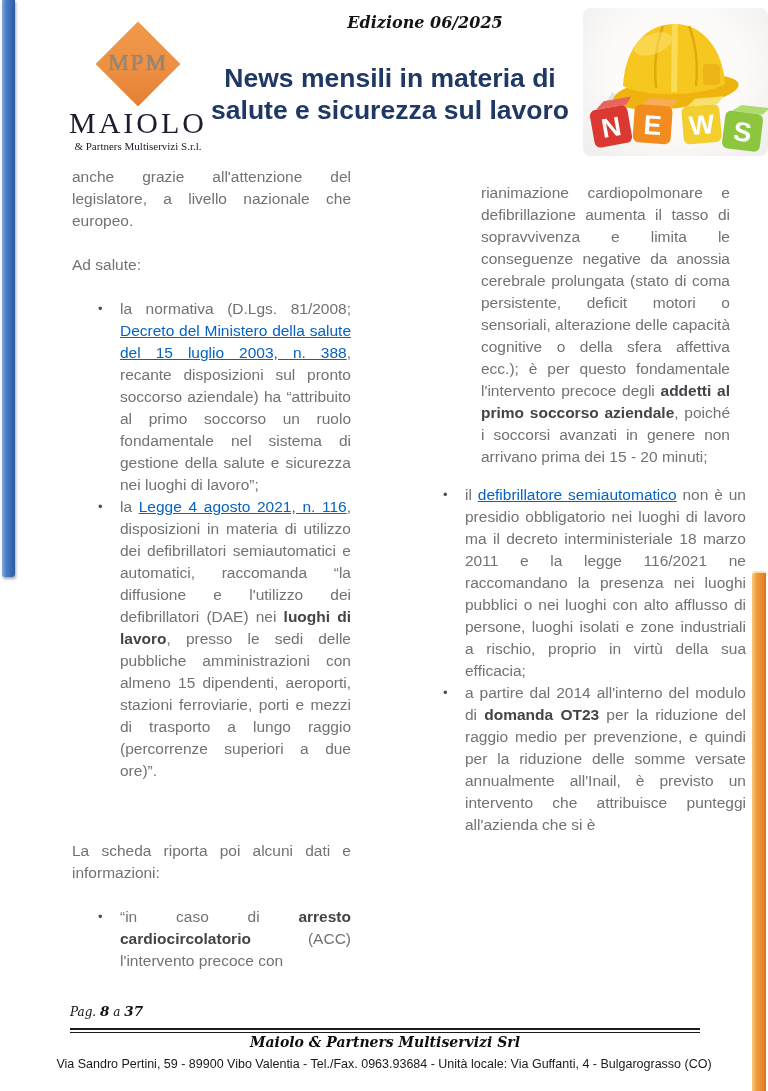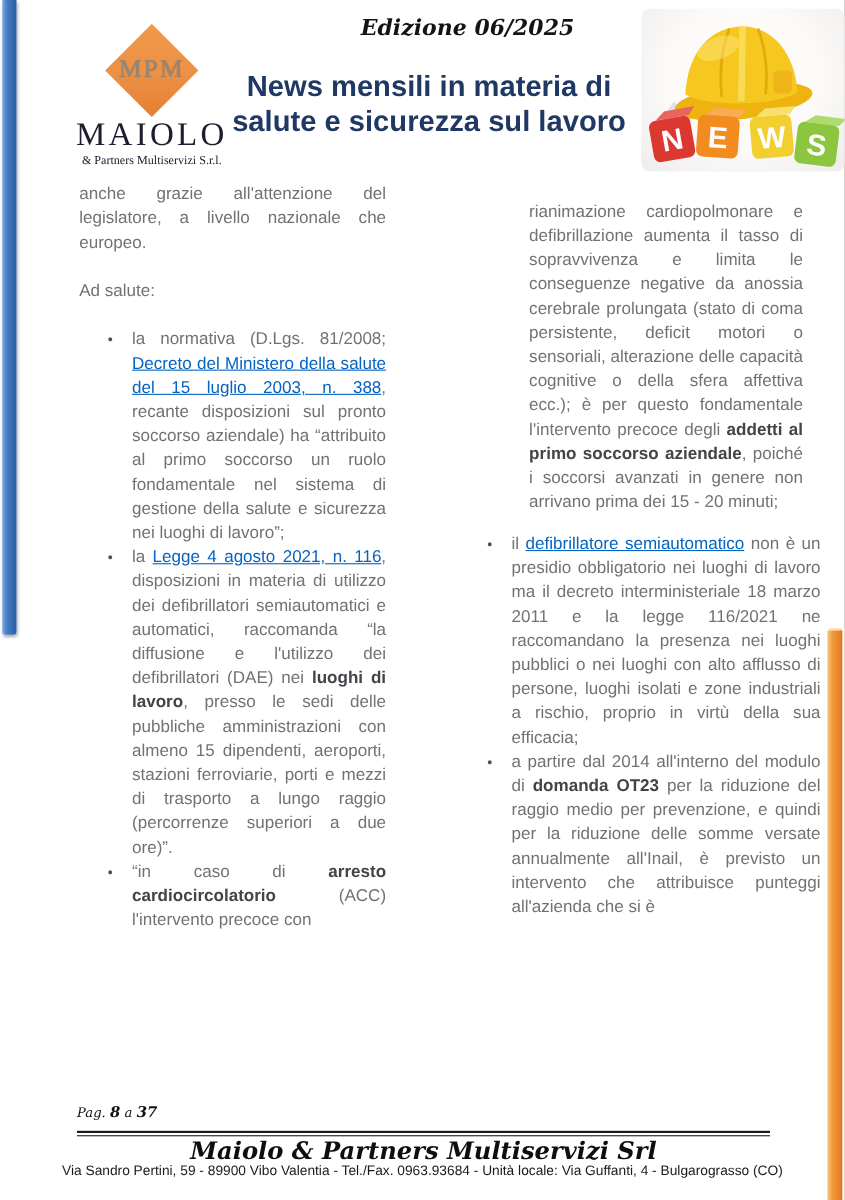--- a/index.html
+++ b/index.html
@@ -20,21 +20,21 @@
     position:absolute; right:2px; top:571px; width:14px; height:520px;
     background:linear-gradient(90deg,#fbc97e 0%, #f09a3e 35%, #e8822a 80%, #d8751e 100%);
     border-top-left-radius:4px; border-top-right-radius:2px;
     border-top:2px solid #fbe0ae;
   }
 
   
   .edition {
     position:absolute; left:320px; top:13px; width:210px; text-align:center;
     font-family:"DejaVu Serif", serif; font-style:italic; font-weight:bold;
-    font-size:20px; color:#141414;
+    font-size:16px; color:#141414;
   }
   .logo-wrap { position:absolute; left:58px; top:20px; width:160px; text-align:center; }
   .diamond-box { position:relative; width:100%; height:88px; }
   .diamond {
     position:absolute; left:50%; top:44px; width:60px; height:60px;
     transform:translate(-50%,-50%) rotate(45deg);
     background:linear-gradient(135deg,#F09A4B 0%, #ED9044 55%, #E57F33 100%);
   }
   .monogram {
     position:absolute; left:0; top:30px; width:100%; text-align:center;
@@ -85,21 +85,21 @@
     font-family:"DejaVu Serif", serif; font-style:italic; font-size:12px; color:#101010;
   }
   .footer-page .num { font-weight:bold; font-size:13.5px; }
   .footer-rule {
     position:absolute; top:1028px; left:70px; width:630px; height:2px;
     border-top:2px solid #1b1b1b; border-bottom:1px solid #1b1b1b;
   }
   .footer-company {
     position:absolute; top:1034px; left:70px; width:630px; text-align:center;
     font-family:"DejaVu Serif", serif; font-style:italic; font-weight:bold;
-    font-size:22px; color:#0e0e0e;
+    font-size:14px; color:#0e0e0e;
   }
   .footer-address {
     position:absolute; top:1057px; left:28px; width:712px; text-align:center;
     font-size:12.5px; color:#1a1a1a;
   }
 </style>
 </head>
 <body>
 
 <div class="page">
@@ -164,20 +164,21 @@
       <div class="blk blk-p"><span class="seg-plain">anche grazie all'attenzione del legislatore, a livello nazionale che europeo.</span></div>
       <div class="blk blk-p"><span class="seg-plain">Ad salute:</span></div>
       <div class="blk blk-bullet">
         <span class="dot">•</span>
         <span class="btext"><span class="seg-plain">la normativa (D.Lgs. 81/2008; </span><a href="#" class="seg-link">Decreto del Ministero della salute del 15 luglio 2003, n. 388</a><span class="seg-plain">, recante disposizioni sul pronto soccorso aziendale) ha “attribuito al primo soccorso un ruolo fondamentale nel sistema di gestione della salute e sicurezza nei luoghi di lavoro”;</span></span>
       </div>
       <div class="blk blk-bullet">
         <span class="dot">•</span>
         <span class="btext"><span class="seg-plain">la </span><a href="#" class="seg-link">Legge 4 agosto 2021, n. 116</a><span class="seg-plain">, disposizioni in materia di utilizzo dei defibrillatori semiautomatici e automatici, raccomanda “la diffusione e l'utilizzo dei defibrillatori (DAE) nei </span><span class="seg-bold">luoghi di lavoro</span><span class="seg-plain">, presso le sedi delle pubbliche amministrazioni con almeno 15 dipendenti, aeroporti, stazioni ferroviarie, porti e mezzi di trasporto a lungo raggio (percorrenze superiori a due ore)”.</span></span>
       </div>
+      <div class="blk blk-p gap-before"><span class="seg-plain">La scheda riporta poi alcuni dati e informazioni:</span></div>
       <div class="blk blk-bullet">
         <span class="dot">•</span>
         <span class="btext"><span class="seg-plain">“in caso di </span><span class="seg-bold">arresto cardiocircolatorio</span><span class="seg-plain"> (ACC) l'intervento precoce con</span></span>
       </div>
     </div>
   <div class="col col-right">
       <div class="blk blk-cont"><span class="seg-plain">rianimazione cardiopolmonare e defibrillazione aumenta il tasso di sopravvivenza e limita le conseguenze negative da anossia cerebrale prolungata (stato di coma persistente, deficit motori o sensoriali, alterazione delle capacità cognitive o della sfera affettiva ecc.); è per questo fondamentale l'intervento precoce degli </span><span class="seg-bold">addetti al primo soccorso aziendale</span><span class="seg-plain">, poiché i soccorsi avanzati in genere non arrivano prima dei 15 - 20 minuti;</span></div>
       <div class="blk blk-bullet">
         <span class="dot">•</span>
         <span class="btext"><span class="seg-plain">il </span><a href="#" class="seg-link">defibrillatore semiautomatico</a><span class="seg-plain"> non è un presidio obbligatorio nei luoghi di lavoro ma il decreto interministeriale 18 marzo 2011 e la legge 116/2021 ne raccomandano la presenza nei luoghi pubblici o nei luoghi con alto afflusso di persone, luoghi isolati e zone industriali a rischio, proprio in virtù della sua efficacia;</span></span>

